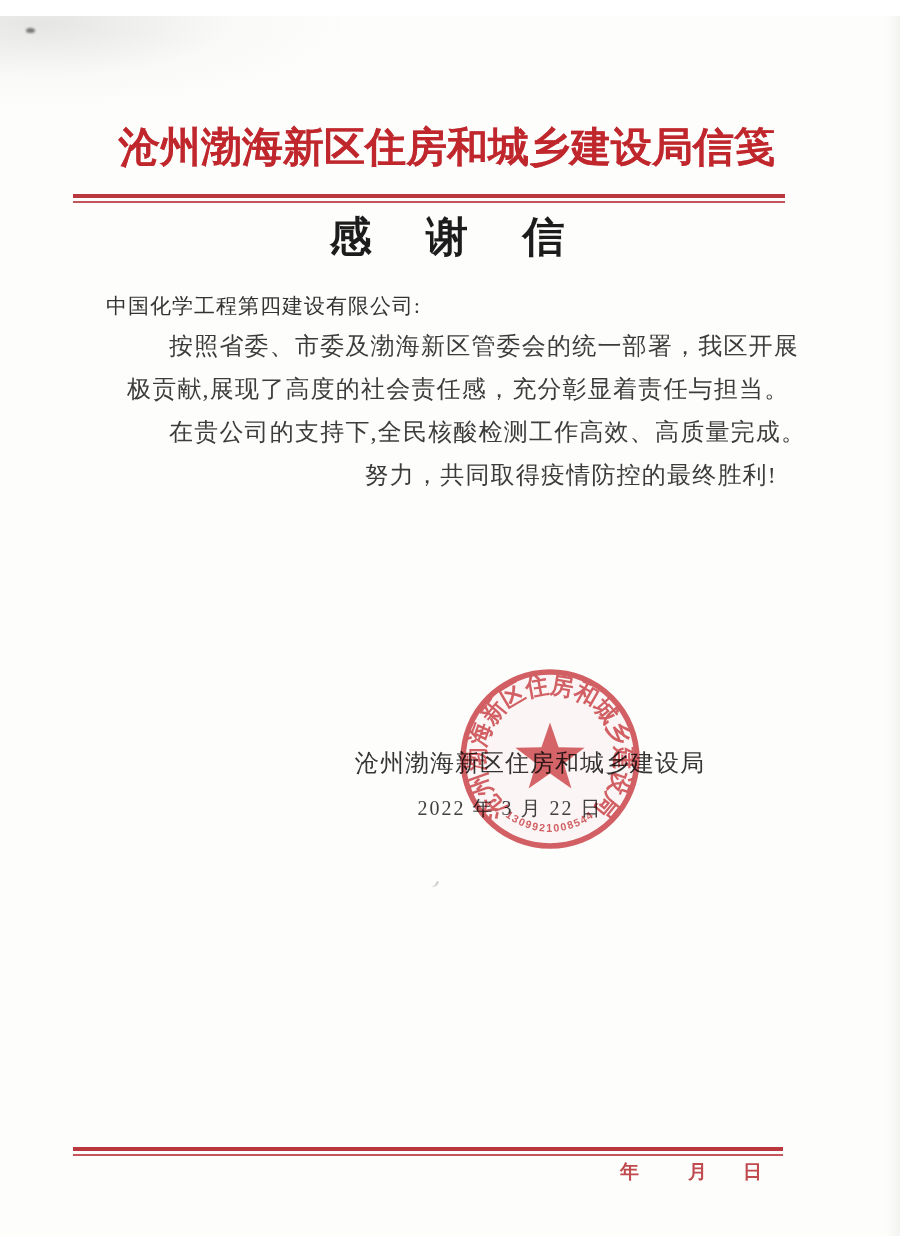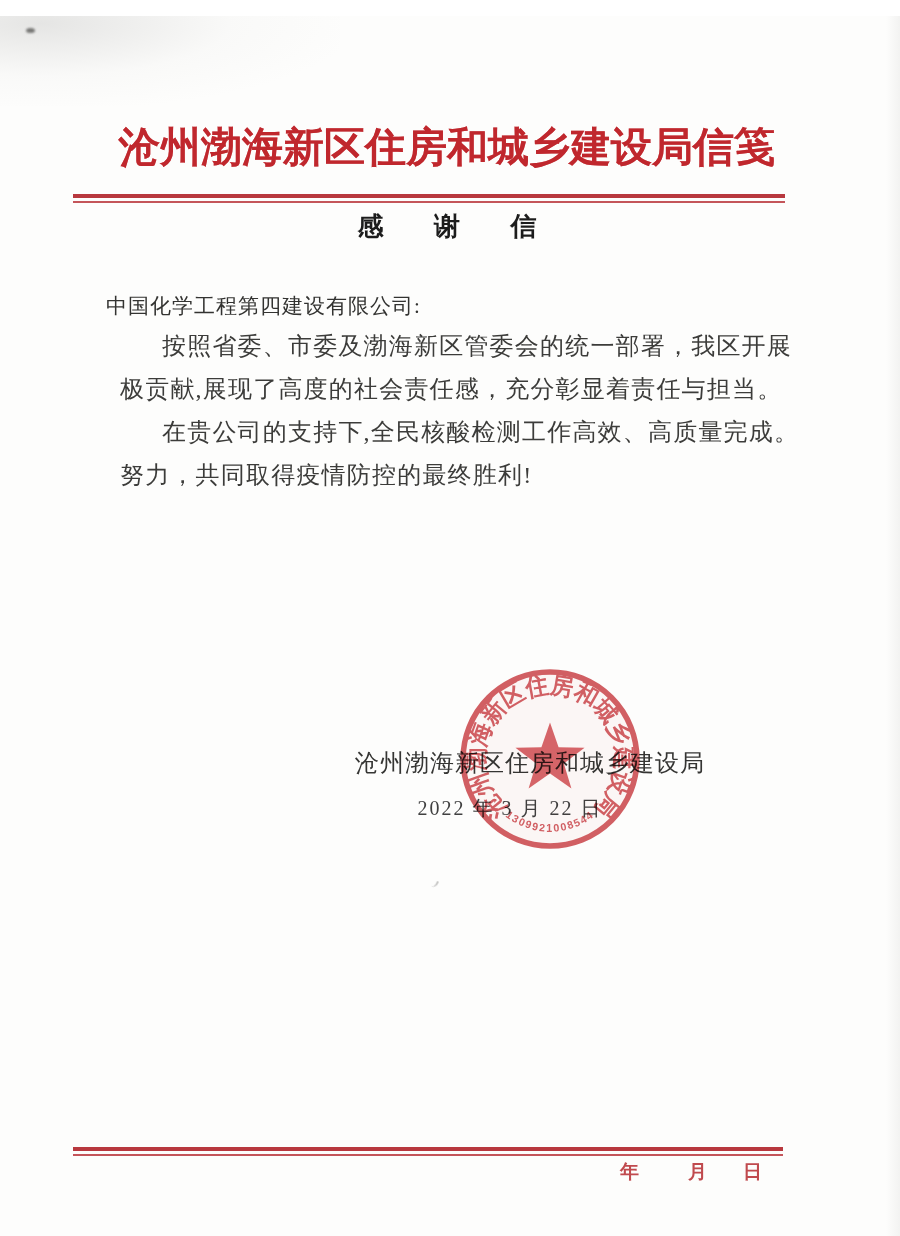--- a/index.html
+++ b/index.html
@@ -48,34 +48,34 @@
     position: absolute; left: 73px; width: 712px; height: 3px;
     border-top: 4px solid #b8383e;
     border-bottom: 2px solid #c4555a;
   }
   .rule.top-rule { top: 178px; }
   .rule.bottom-rule { top: 1131px; width: 710px; }
 
   .letter-title {
     position: absolute; left: 90px; top: 193px; width: 714px;
     text-align: center;
-    font-size: 26px; font-weight: bold; color: #1c1c1c;
+    font-size: 42px; font-weight: bold; color: #1c1c1c;
     letter-spacing: 22px; text-indent: 22px;
     white-space: nowrap;
   }
 
   
   .salutation {
     position: absolute; left: 106px; top: 276px;
     font-size: 21px; color: #333331; letter-spacing: 1px;
     white-space: nowrap;
   }
   .body-block {
-    position: absolute; left: 120px; top: 309px; width: 650px;
-    font-size: 24px; color: #3c3c3a; letter-spacing: 1.2px;
+    position: absolute; left: 127px; top: 309px; width: 650px;
+    font-size: 24px; color: #3c3c3a; letter-spacing: 1.2px; text-align: right;
   }
   .bline { height: 43px; line-height: 43px; white-space: nowrap; }
   .bline.ind { text-indent: 42px; }
 
   
   .signature {
     position: absolute; left: 355px; top: 731px;
     font-size: 24px; color: #353533; letter-spacing: 1px; white-space: nowrap;
   }
   .sig-date {

